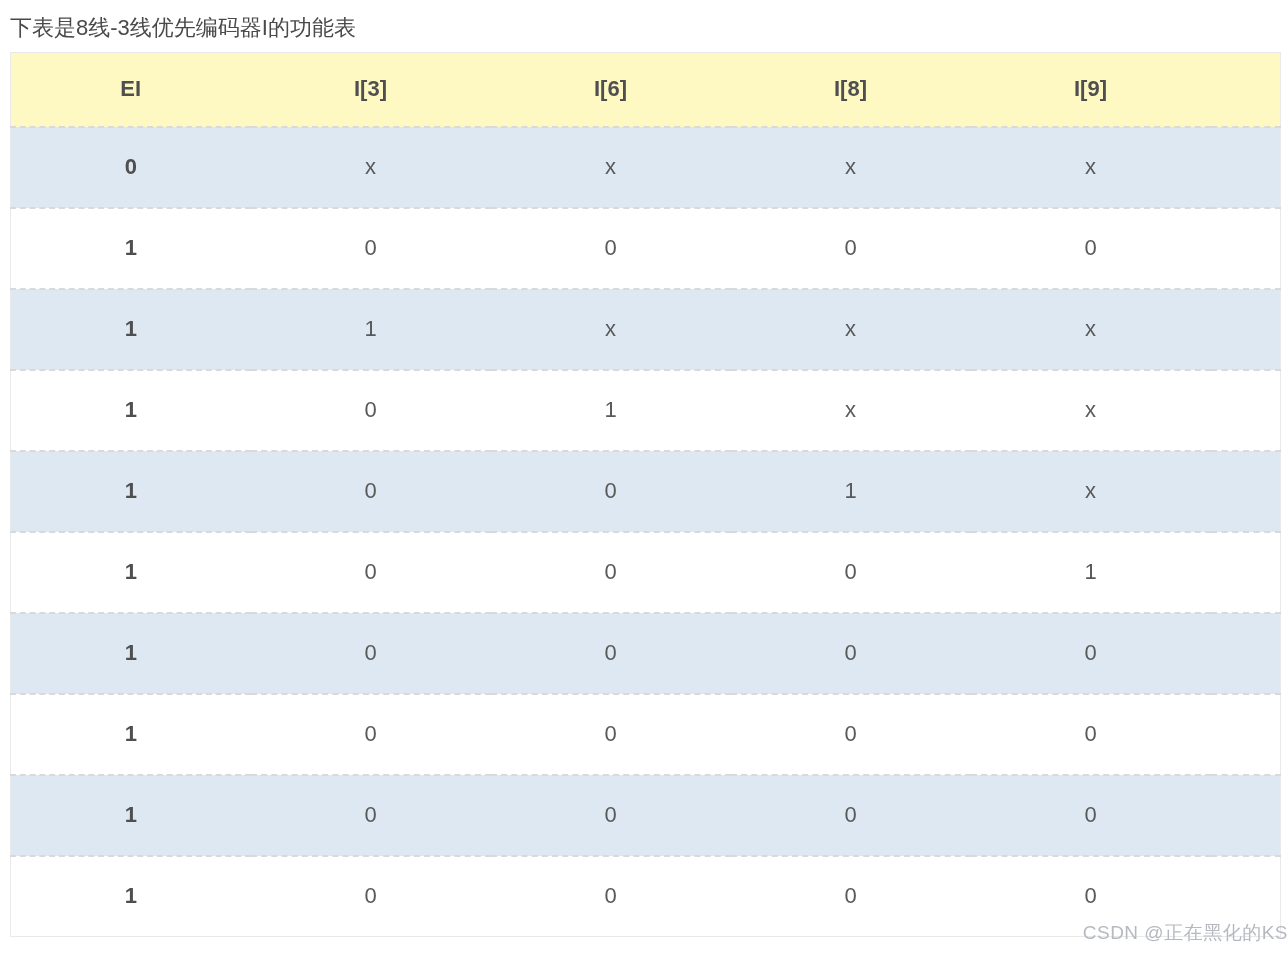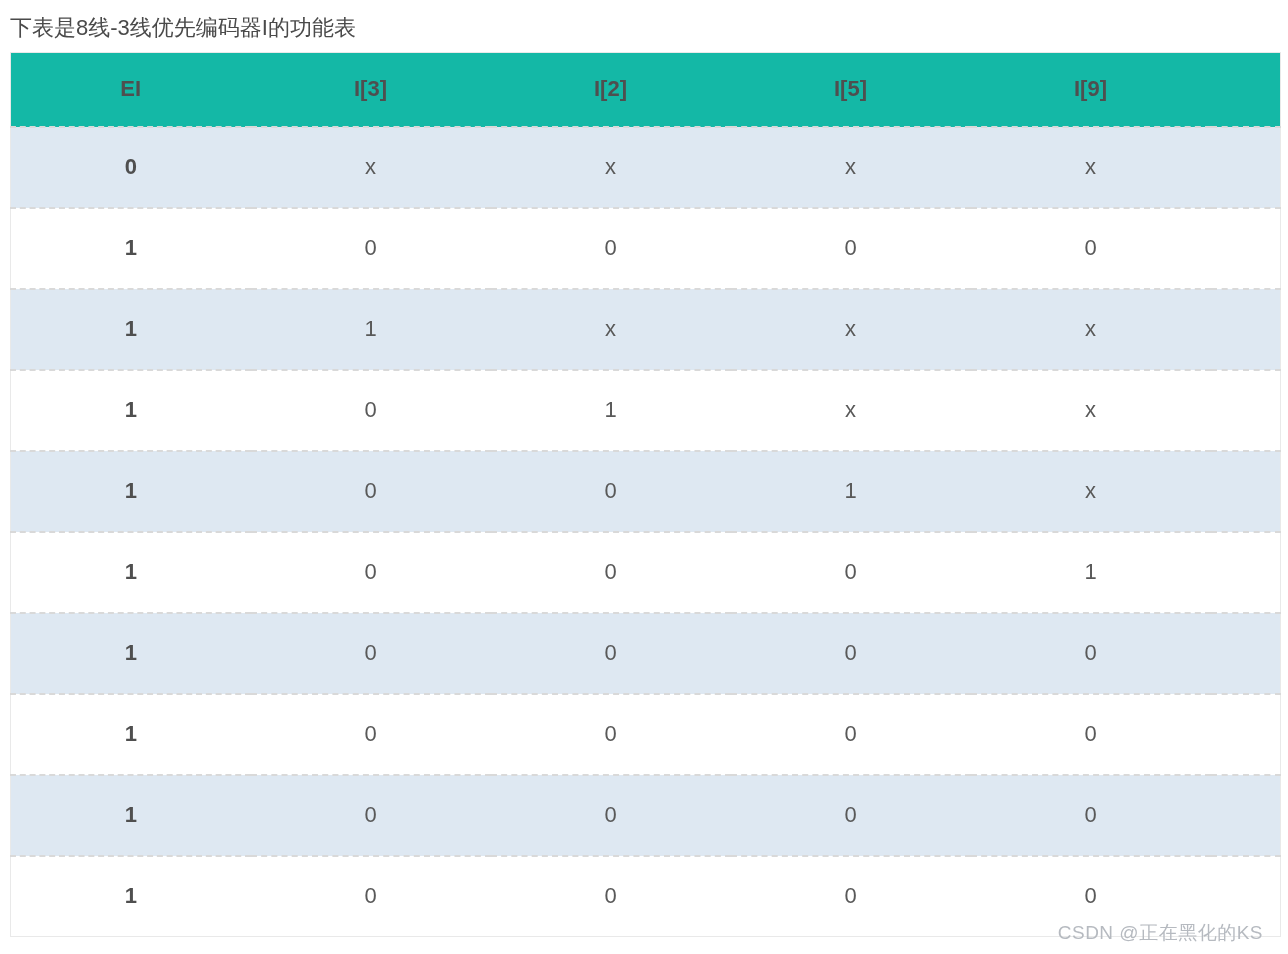--- a/index.html
+++ b/index.html
@@ -29,21 +29,21 @@
     border: 1px solid #e9e9e9;
   }
   table.func-table thead th {
     height: 74px;
     padding: 0;
     font-size: 22px;
     font-weight: 700;
     color: #4f4f4f;
     text-align: center;
     vertical-align: middle;
-    background: #14b8a6;
+    background: #fef9c3;
   }
   table.func-table tbody tr {
     border-top: 2px dashed #d9d9d9;
     background: #ffffff;
   }
   table.func-table tbody tr.stripe {
     background: #dee8f2;
   }
   table.func-table tbody td {
     height: 81px;
@@ -53,21 +53,21 @@
     color: #595959;
     text-align: center;
     vertical-align: middle;
   }
   table.func-table tbody td.col-ei {
     font-weight: 700;
     color: #4f4f4f;
   }
   .watermark {
     position: absolute;
-    right: 25px;
+    right: 0;
     top: 921px;
     font-size: 19px;
     line-height: 24px;
     color: #b6bac0;
     letter-spacing: 0.5px;
     white-space: nowrap;
   }
 </style>
 </head>
 <body>
@@ -82,22 +82,22 @@
       <col style="width:240px">
       <col style="width:240px">
       <col style="width:240px">
       <col style="width:240px">
       <col>
     </colgroup>
     <thead>
       <tr>
         <th>EI</th>
         <th>I[3]</th>
-        <th>I[2]</th>
-        <th>I[5]</th>
+        <th>I[6]</th>
+        <th>I[8]</th>
         <th>I[9]</th>
         <th></th>
       </tr>
     </thead>
     <tbody>
         <tr class="stripe">
           <td class="col-ei">0</td>
           <td>x</td>
           <td>x</td>
           <td>x</td>

